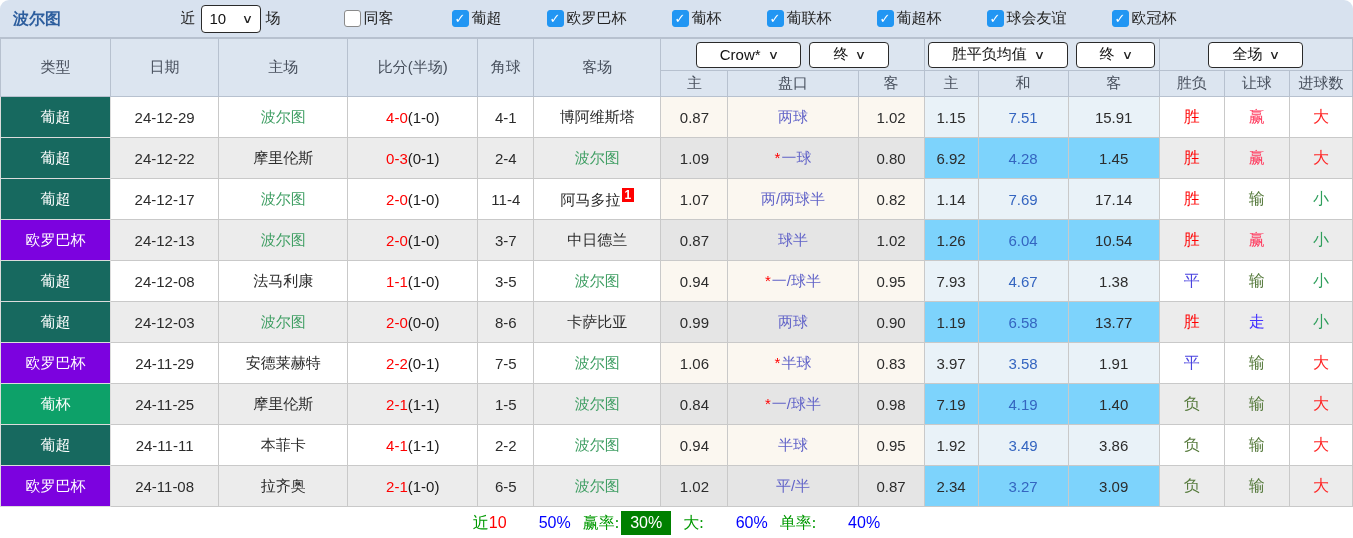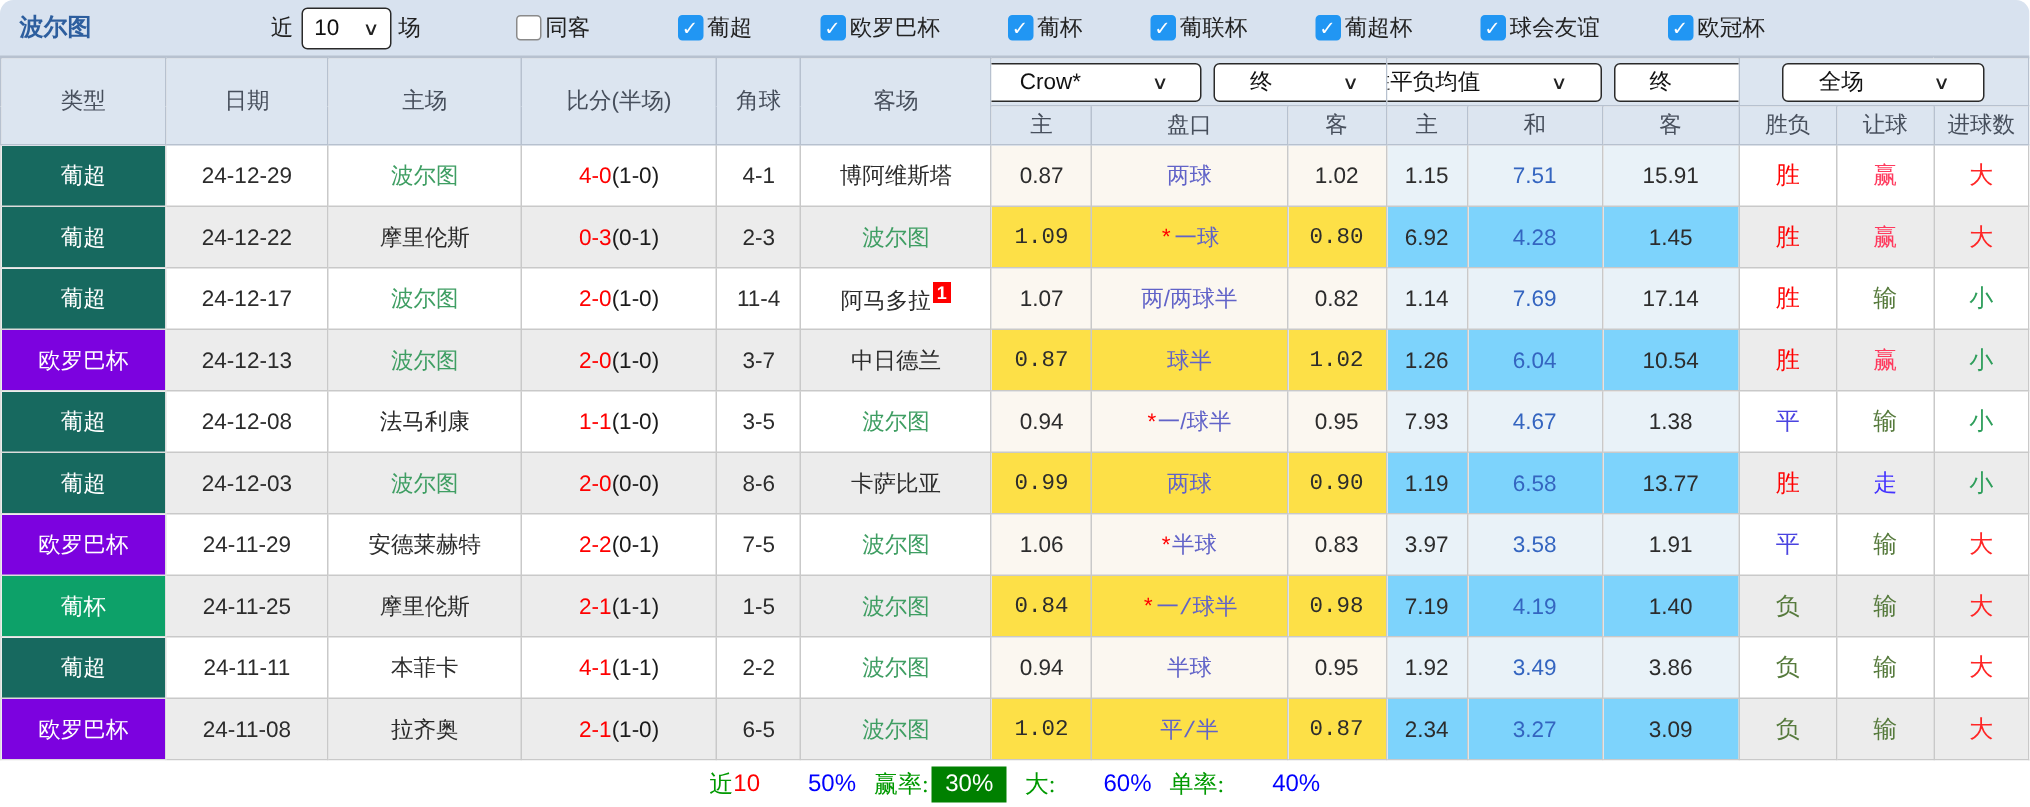--- a/index.html
+++ b/index.html
@@ -41,26 +41,26 @@
   .checkbox.checked::after { content: "✓"; }
   .cb-label { color: #222; }
 
   
   table { width: 1353px; border-collapse: collapse; table-layout: fixed; }
   th, td { border: 1px solid #c9c9c9; text-align: center; overflow: hidden; white-space: nowrap; }
   thead th { background: #dce5f0; border-color: #b7c1cf; font-weight: normal; color: #474f5c; font-size: 15px; }
   tr.h1 th { height: 32px; }
   tr.h2 th { height: 26px; }
   .sel-row { display: flex; justify-content: center; align-items: center; gap: 8px; }
-  .sel-row .selectbox { padding: 2px 23px; height: 26px; gap: 40px; }
+  .sel-row .selectbox { padding: 2px 23px; height: 26px; }
 
   tbody td { height: 41px; font-size: 15px; color: #2c2c2c; background: #fff; }
   tr.even td { background: #ececec; }
   td.c-odds { background: #fbf7f0; }
-  tr.even td.c-odds { background: #fde047; font-family: Liberation Mono, monospace; }
+  tr.even td.c-odds { background: #e5e5e5; }
   td.c-mean { background: #e9f2f8; }
   tr.even td.c-mean { background: #7dd3fc; }
   td.type-badge { color: #fff; border-color: #dcdcdc; font-size: 15px; }
   .team-name.self { color: #3f9e63; }
   .score { color: #ff0000; }
   .half { color: #1b1b1b; }
   td.c-handicap { color: #6163c8; }
   .hstar { color: #ff0000; margin-right: 1px; }
   td.c-mean-draw { color: #3465c0; }
   .away-note {
@@ -226,21 +226,21 @@
     <td class="c-result f-result" style="color: rgb(255, 0, 0);">胜</td>
     <td class="c-result f-let_result" style="color: rgb(255, 58, 94);">赢</td>
     <td class="c-result f-goal_result" style="color: rgb(255, 38, 38);">大</td>
   </tr>
 
   <tr class="even">
     <td class="type-badge" style="background: rgb(23, 105, 95);">葡超</td>
     <td>24-12-22</td>
     <td><span class="team-name home-name">摩里伦斯</span></td>
     <td><span class="score">0-3</span><span class="half">(0-1)</span></td>
-    <td>2-3</td>
+    <td>2-4</td>
     <td><span class="team-name away-name self">波尔图</span></td>
     <td class="c-odds">1.09</td>
     <td class="c-odds c-handicap"><span class="hstar">*</span><span>一球</span></td>
     <td class="c-odds">0.80</td>
     <td class="c-mean">6.92</td>
     <td class="c-mean c-mean-draw">4.28</td>
     <td class="c-mean">1.45</td>
     <td class="c-result f-result" style="color: rgb(255, 0, 0);">胜</td>
     <td class="c-result f-let_result" style="color: rgb(255, 58, 94);">赢</td>
     <td class="c-result f-goal_result" style="color: rgb(255, 38, 38);">大</td>

